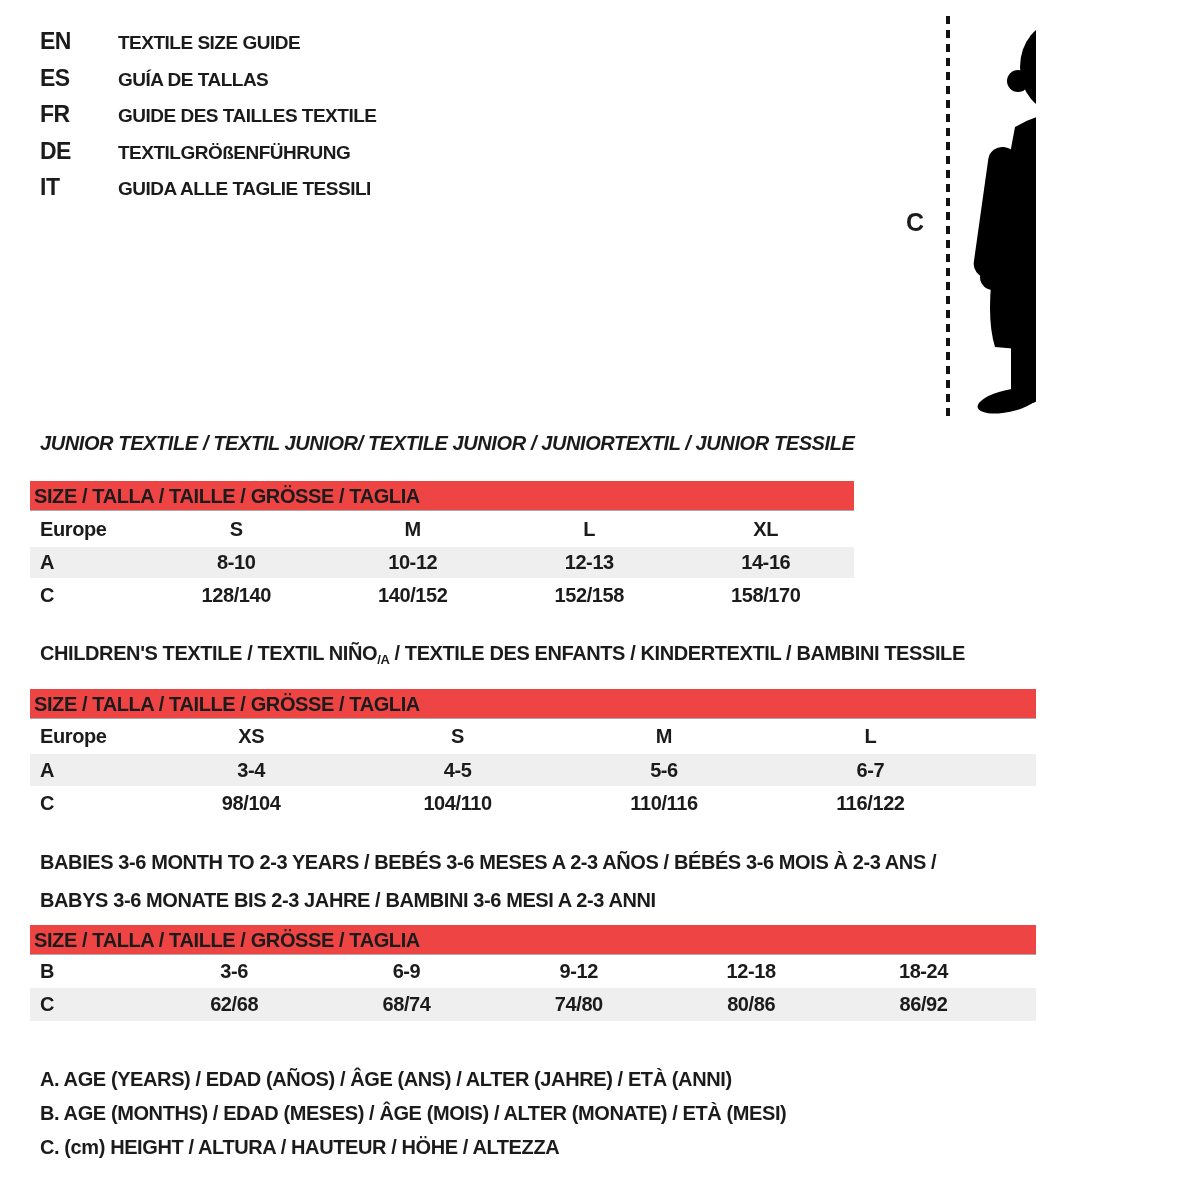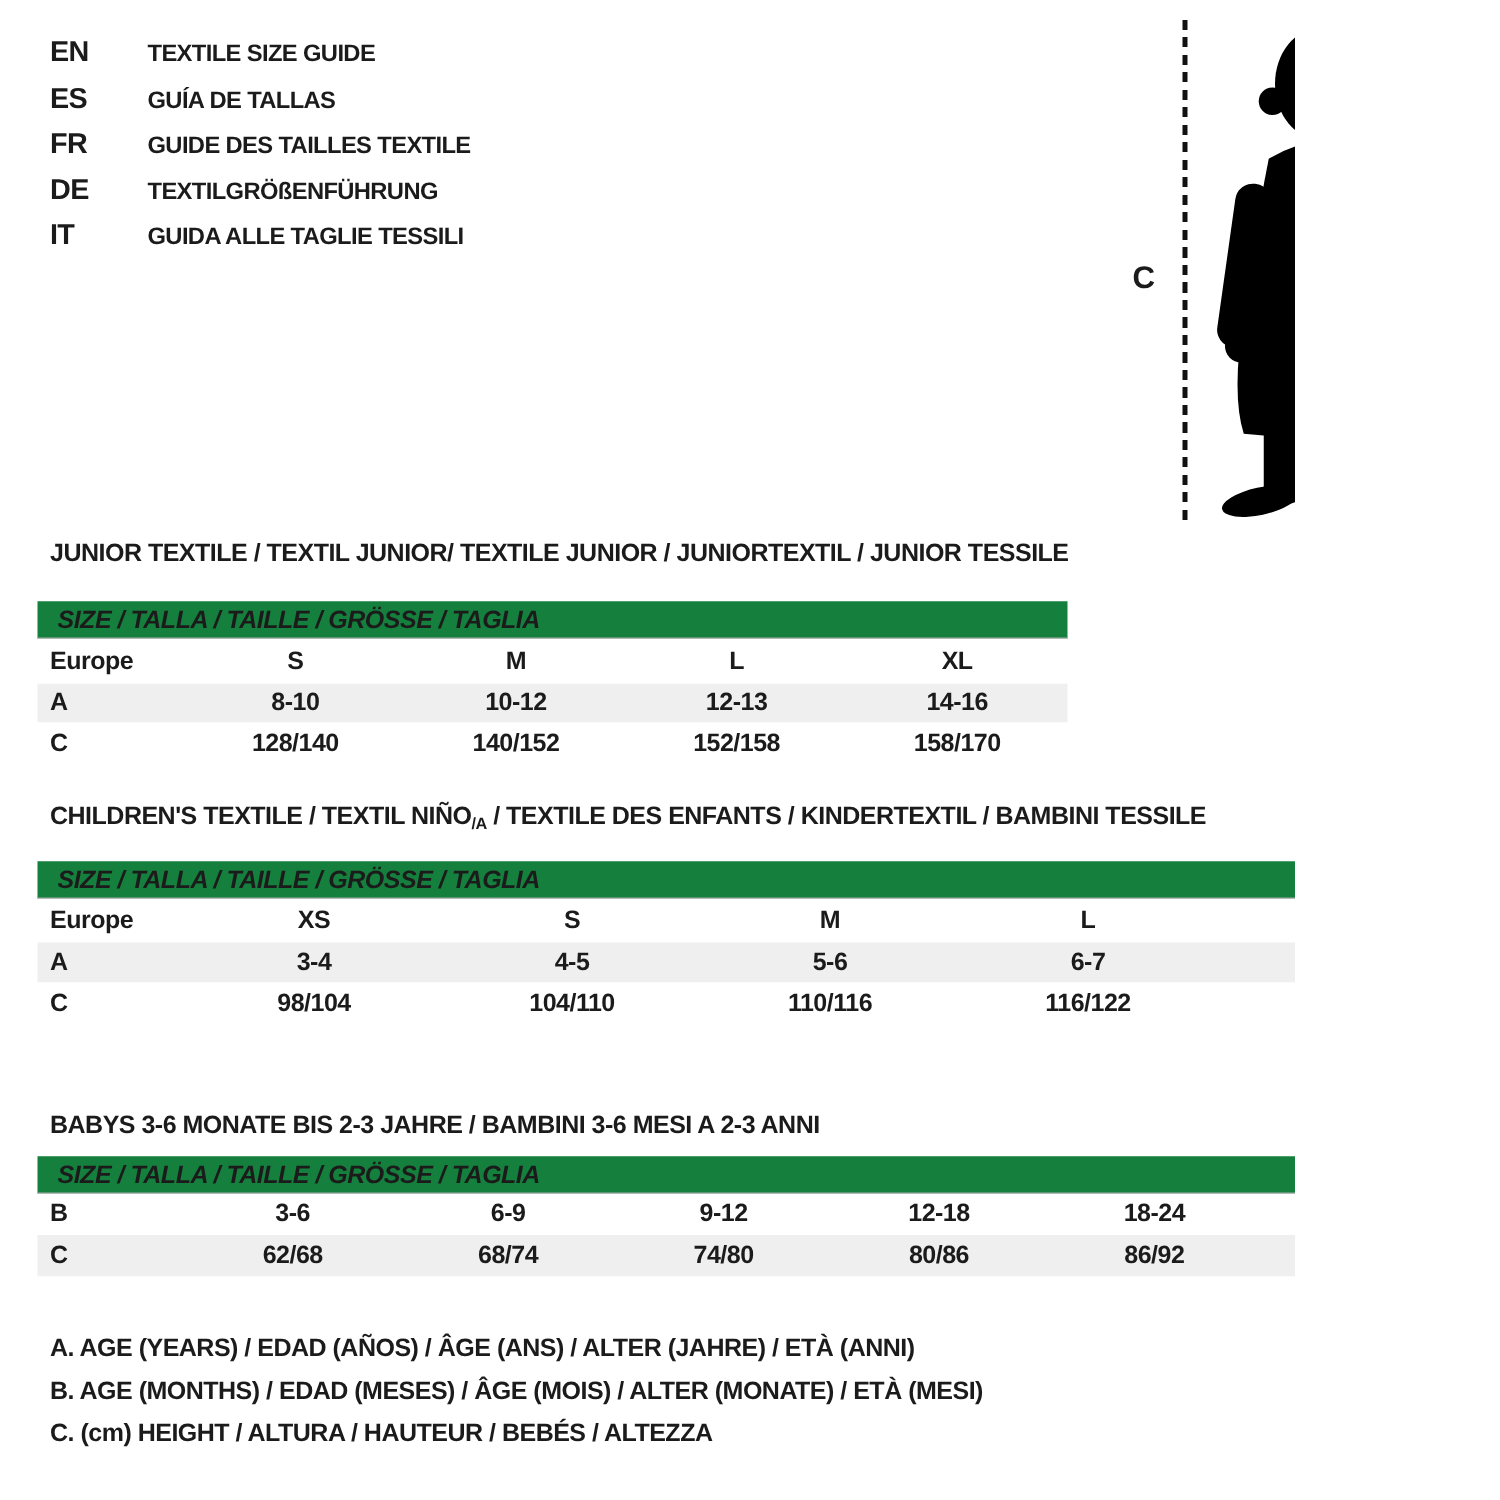--- a/index.html
+++ b/index.html
@@ -22,24 +22,23 @@
   .silhouette{position:absolute;left:965px;top:15px;}
   
   .sec-heading{
     position:absolute;left:40px;font-size:20px;font-weight:bold;
     letter-spacing:-0.4px;white-space:nowrap;
   }
   .sub-a{font-size:13px;vertical-align:-4px;font-weight:bold;}
   
   .stable{position:absolute;left:30px;}
   .band{
-    height:30px;line-height:30px;background:#15803d;border-bottom:1px solid #a9a9a9;
-    font-size:20px;font-weight:bold;letter-spacing:-0.4px;padding-left:16px;
+    height:30px;line-height:30px;background:#ef4444;border-bottom:1px solid #a9a9a9;
+    font-size:20px;font-weight:bold;letter-spacing:-0.4px;padding-left:4px;
     box-sizing:border-box;
-    font-style:italic;
   }
   .trow{display:grid;height:33px;align-items:center;}
   .cols4 .trow{grid-template-columns:118px repeat(4,1fr);}
   .cols5 .trow{grid-template-columns:118px repeat(5,1fr);}
   .cols6 .trow{grid-template-columns:118px repeat(6,1fr);}
   .trow .lab{font-size:20px;font-weight:bold;padding-left:10px;letter-spacing:-0.4px;}
   .trow .cell{font-size:20px;font-weight:bold;text-align:center;letter-spacing:-0.4px;}
   .row-alt{background:#efefef;}
   .row-white{background:#ffffff;}
   
@@ -96,21 +95,21 @@
       <rect x="46" y="318" width="31" height="70" rx="11"></rect>
       <rect x="110" y="314" width="31" height="72" rx="11" transform="rotate(5 125 320)"></rect>
 
       <ellipse cx="43" cy="386" rx="31" ry="11" transform="rotate(-12 43 386)"></ellipse>
       <ellipse cx="136" cy="382" rx="28" ry="11" transform="rotate(10 136 382)"></ellipse>
     </g>
 
     <ellipse cx="141" cy="182" rx="4" ry="15" fill="#fff" transform="rotate(-14 141 182)"></ellipse>
   </svg>
 
-  <div class="sec-heading" style="top:432px;">JUNIOR TEXTILE / TEXTIL JUNIOR/ TEXTILE JUNIOR / JUNIORTEXTIL / JUNIOR TESSILE</div>
+  <div class="sec-heading" style="top:432px;font-style:italic;">JUNIOR TEXTILE / TEXTIL JUNIOR/ TEXTILE JUNIOR / JUNIORTEXTIL / JUNIOR TESSILE</div>
   <div class="stable cols4" style="top:481px;width:824px;">
     <div class="band">SIZE / TALLA / TAILLE / GRÖSSE / TAGLIA</div>
     <div class="trow row-white" style="height:36px;">
       <span class="lab">Europe</span>
       <span class="cell">S</span>
       <span class="cell">M</span>
       <span class="cell">L</span>
       <span class="cell">XL</span>
     </div>
     <div class="trow row-alt" style="height:31px;">
@@ -153,20 +152,21 @@
     <div class="trow row-white" style="height:34px;">
       <span class="lab">C</span>
       <span class="cell">98/104</span>
       <span class="cell">104/110</span>
       <span class="cell">110/116</span>
       <span class="cell">116/122</span>
       <span class="cell">122/128</span>
     </div>
   </div>
 
+  <div class="sec-heading" style="top:851px;">BABIES 3-6 MONTH TO 2-3 YEARS / BEBÉS 3-6 MESES A 2-3 AÑOS / BÉBÉS 3-6 MOIS À 2-3 ANS /</div>
   <div class="sec-heading" style="top:889px;">BABYS 3-6 MONATE BIS 2-3 JAHRE / BAMBINI 3-6 MESI A 2-3 ANNI</div>
   <div class="stable cols6" style="top:925px;width:1152px;">
     <div class="band">SIZE / TALLA / TAILLE / GRÖSSE / TAGLIA</div>
     <div class="trow row-white" style="height:33px;">
       <span class="lab">B</span>
       <span class="cell">3-6</span>
       <span class="cell">6-9</span>
       <span class="cell">9-12</span>
       <span class="cell">12-18</span>
       <span class="cell">18-24</span>
@@ -179,16 +179,16 @@
       <span class="cell">74/80</span>
       <span class="cell">80/86</span>
       <span class="cell">86/92</span>
       <span class="cell">92/87</span>
     </div>
   </div>
 
   <div class="legend">
     <div class="legend-line">A. AGE (YEARS) / EDAD (AÑOS) / ÂGE (ANS) / ALTER (JAHRE) / ETÀ (ANNI)</div>
     <div class="legend-line">B. AGE (MONTHS) / EDAD (MESES) / ÂGE (MOIS) / ALTER (MONATE) / ETÀ (MESI)</div>
-    <div class="legend-line">C. (cm) HEIGHT / ALTURA / HAUTEUR / BEBÉS / ALTEZZA</div>
+    <div class="legend-line">C. (cm) HEIGHT / ALTURA / HAUTEUR / HÖHE / ALTEZZA</div>
   </div>
 
 </div>
 
 </body></html>

